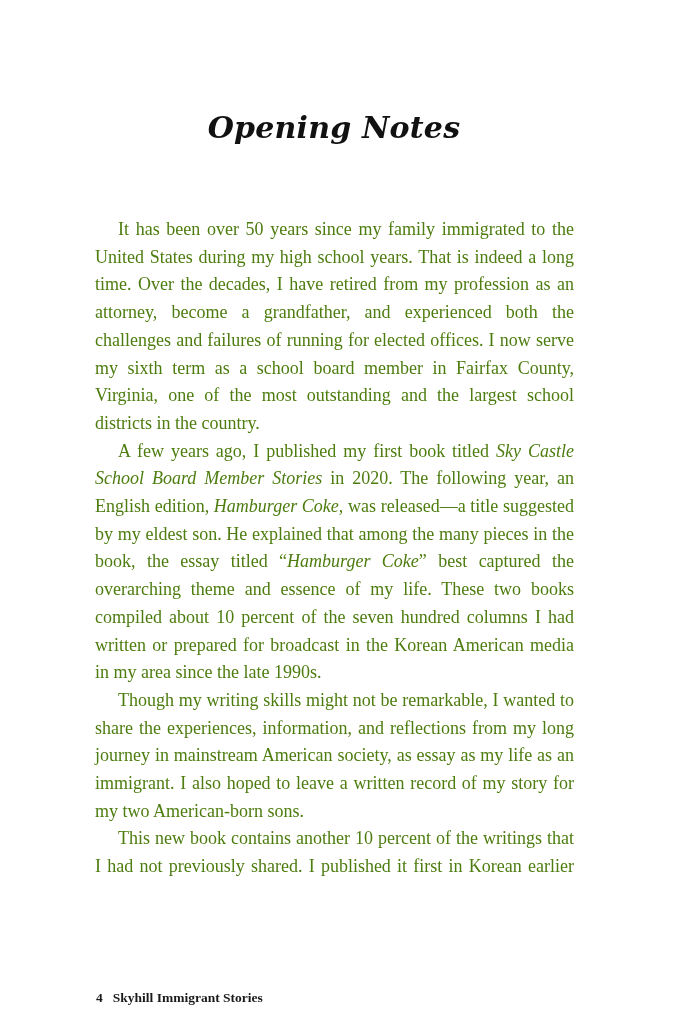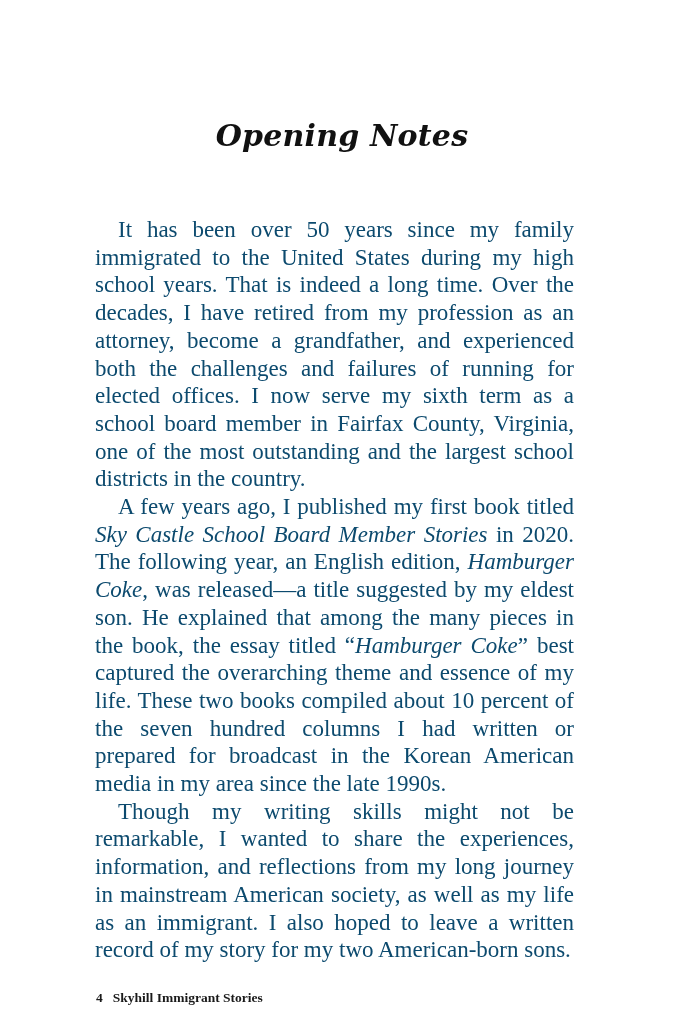--- a/index.html
+++ b/index.html
@@ -19,32 +19,32 @@
       top: 110px;
       left: 0;
       width: 668px;
       text-align: center;
       font-family: "DejaVu Serif", serif;
       font-style: italic;
       font-weight: bold;
       font-size: 30px;
       letter-spacing: 0.2px;
       color: #111111;
-      margin: 8px;
+      margin: 0;
     }
     .body-text {
       position: absolute;
       top: 216px;
       left: 95px;
       width: 479px;
       font-family: "Liberation Serif", serif;
-      font-size: 23px;
+      font-size: 18px;
       line-height: 27.7px;
       text-align: justify;
-      color: #0c4a6e;
+      color: #4d7c0f;
     }
     .body-text p {
       margin: 0;
       text-indent: 23px;
       text-align: justify;
       text-align-last: left;
     }
     .body-text p.last-cut {
       text-align-last: justify;
     }
@@ -70,17 +70,20 @@
 <body>
 
 <h1 class="page-title">Opening Notes</h1>
 
 <div class="body-text">
   <p>
     <span>It has been over 50 years since my family immigrated to the United States during my high school years. That is indeed a long time. Over the decades, I have retired from my profession as an attorney, become a grandfather, and experienced both the challenges and failures of running for elected offices. I now serve my sixth term as a school board member in Fairfax County, Virginia, one of the most outstanding and the largest school districts in the country.</span>
   </p>
   <p><span>A few years ago, I published my first book titled </span><em>Sky Castle School Board Member Stories</em><span> in 2020. The following year, an English edition, </span><em>Hamburger Coke</em><span>, was released—a title suggested by my eldest son. He explained that among the many pieces in the book, the essay titled “</span><em>Hamburger Coke</em><span>” best captured the overarching theme and essence of my life. These two books compiled about 10 percent of the seven hundred columns I had written or prepared for broadcast in the Korean American media in my area since the late 1990s.</span></p>
   <p>
-    <span>Though my writing skills might not be remarkable, I wanted to share the experiences, information, and reflections from my long journey in mainstream American society, as well as my life as an immigrant. I also hoped to leave a written record of my story for my two American-born sons.</span>
+    <span>Though my writing skills might not be remarkable, I wanted to share the experiences, information, and reflections from my long journey in mainstream American society, as essay as my life as an immigrant. I also hoped to leave a written record of my story for my two American-born sons.</span>
+  </p>
+  <p class="last-cut">
+    <span>This new book contains another 10 percent of the writings that I had not previously shared. I published it first in Korean earlier</span>
   </p>
 </div>
 
 <div class="footer"><span class="page-num">4</span><span>Skyhill Immigrant Stories</span></div>
 
 </body></html>

